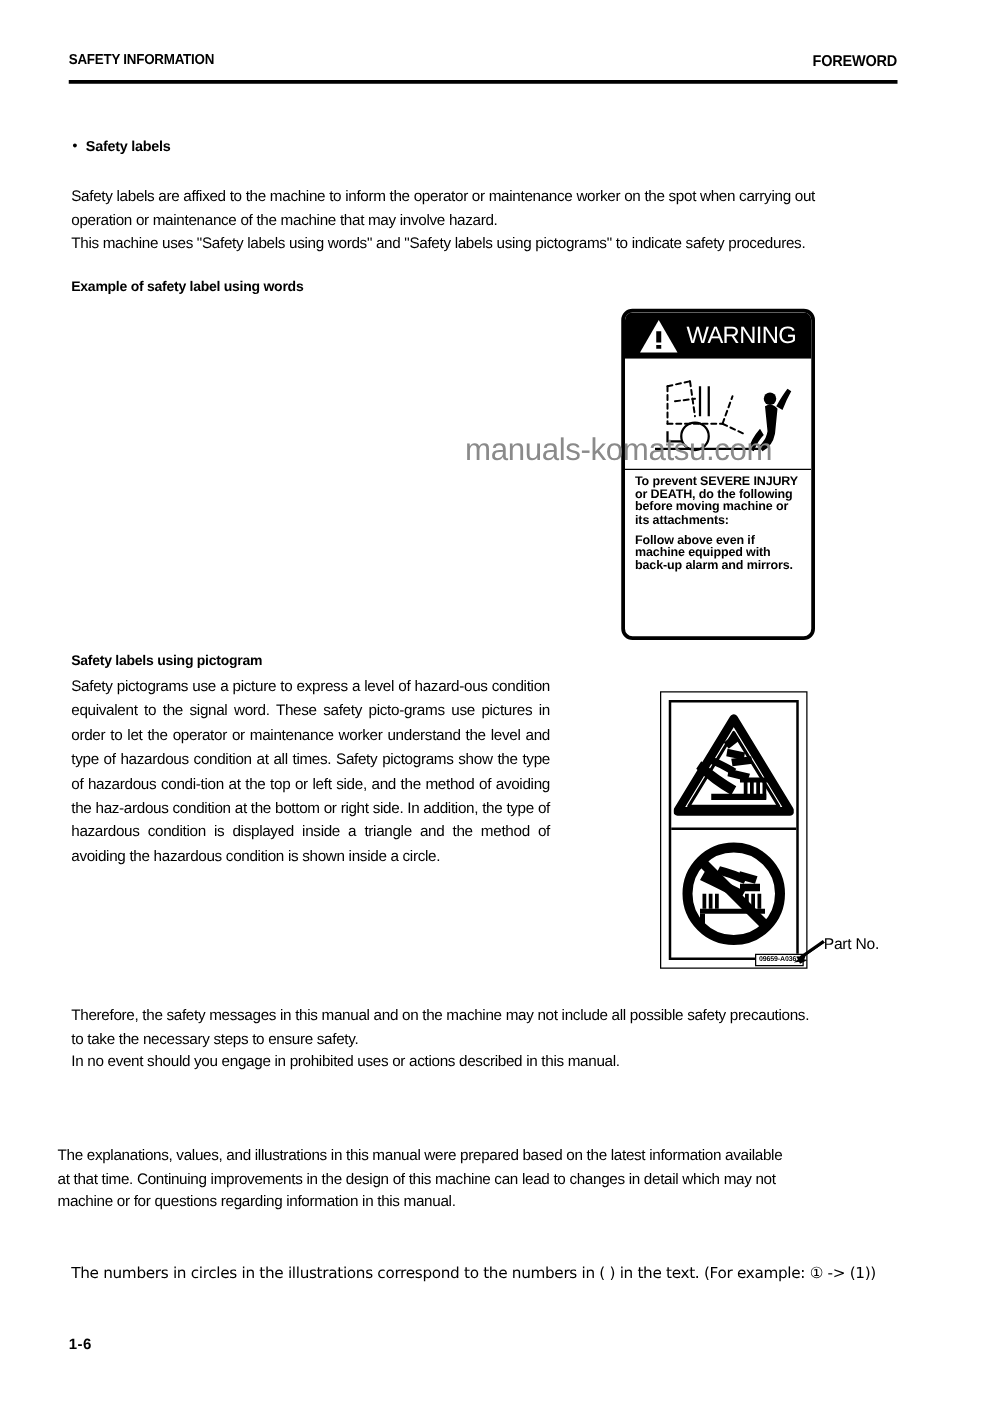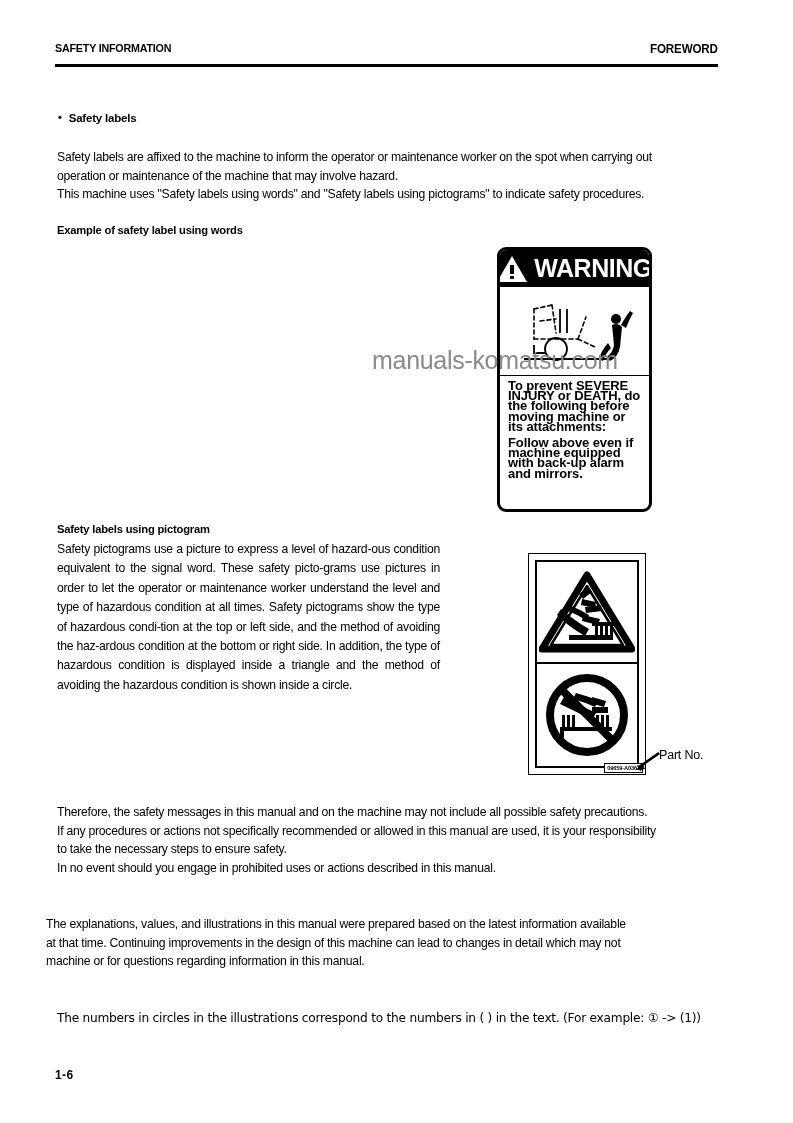--- a/index.html
+++ b/index.html
@@ -205,38 +205,38 @@
   .warn-tri .t-dot {
     position: absolute;
     left: 13px;
     top: 20px;
     width: 4px;
     height: 3.5px;
     background: #000;
   }
   .warn-word {
     color: #fff;
-    font-size: 25px;
-    font-weight: bold;
+    font-size: 19px;
+    font-weight: normal;
     letter-spacing: -0.5px;
     line-height: 1;
     text-align: center;
   }
 
   .warn-pic {
     position: relative;
     height: 88px;
     border-bottom: 1.5px solid #000;
     background: #fff;
   }
   .warn-pic svg { display: block; }
 
   .warn-body {
     padding: 5px 8px 0 8px;
-    font-size: 13px;
+    font-size: 10px;
     line-height: 10.2px;
     letter-spacing: -0.1px;
     font-weight: bold;
   }
   .warn-body .lead { margin: 0 0 6px 0; }
   .warn-list {
     margin: 0 0 6px 0;
     padding: 0;
     list-style: none;
   }
@@ -464,21 +464,20 @@
   <svg class="partno-arrow" viewBox="0 0 28 20" xmlns="http://www.w3.org/2000/svg">
     <path d="M27 2 L8 15 L13 16 L7 19 L4 13 L7 14 L25 1 Z" fill="#000"></path>
     <path d="M26 1 L6 15" stroke="#000" stroke-width="2.4"></path>
     <path d="M2 18 L12 11 L10 17 Z" fill="#000"></path>
   </svg>
 
   <div class="partno-caption">Part No.</div>
 
   <div class="para para-bottom1">
     <span class="ln">Therefore, the safety messages in this manual and on the machine may not include all possible safety precautions.</span>
-    <span class="ln">If any procedures or actions not specifically recommended or allowed in this manual are used, it is your responsibility</span>
     <span class="ln">to take the necessary steps to ensure safety.</span>
     <span class="ln">In no event should you engage in prohibited uses or actions described in this manual.</span>
   </div>
 
   <div class="para para-bottom2">
     <span class="ln">The explanations, values, and illustrations in this manual were prepared based on the latest information available</span>
     <span class="ln">at that time.  Continuing  improvements  in the design of this machine can lead to changes in detail which may not</span>
     <span class="ln">machine or for  questions  regarding information in this manual.</span>
   </div>
 

